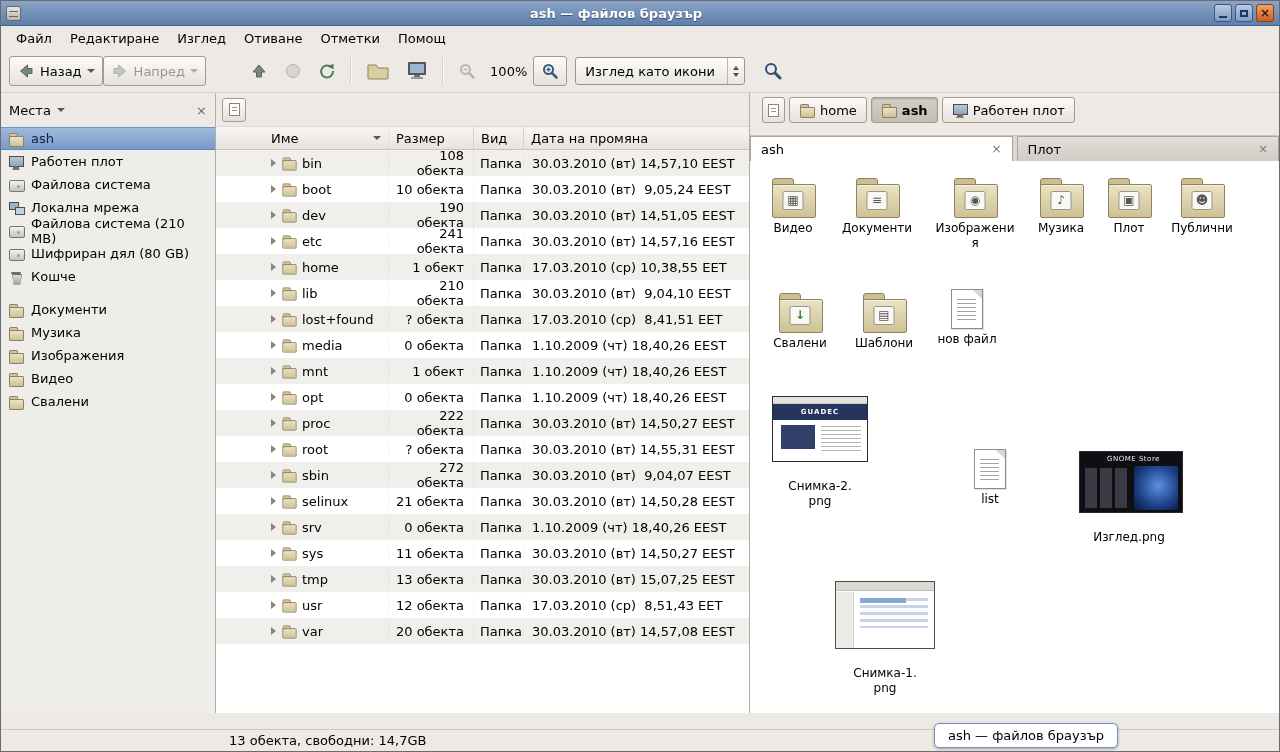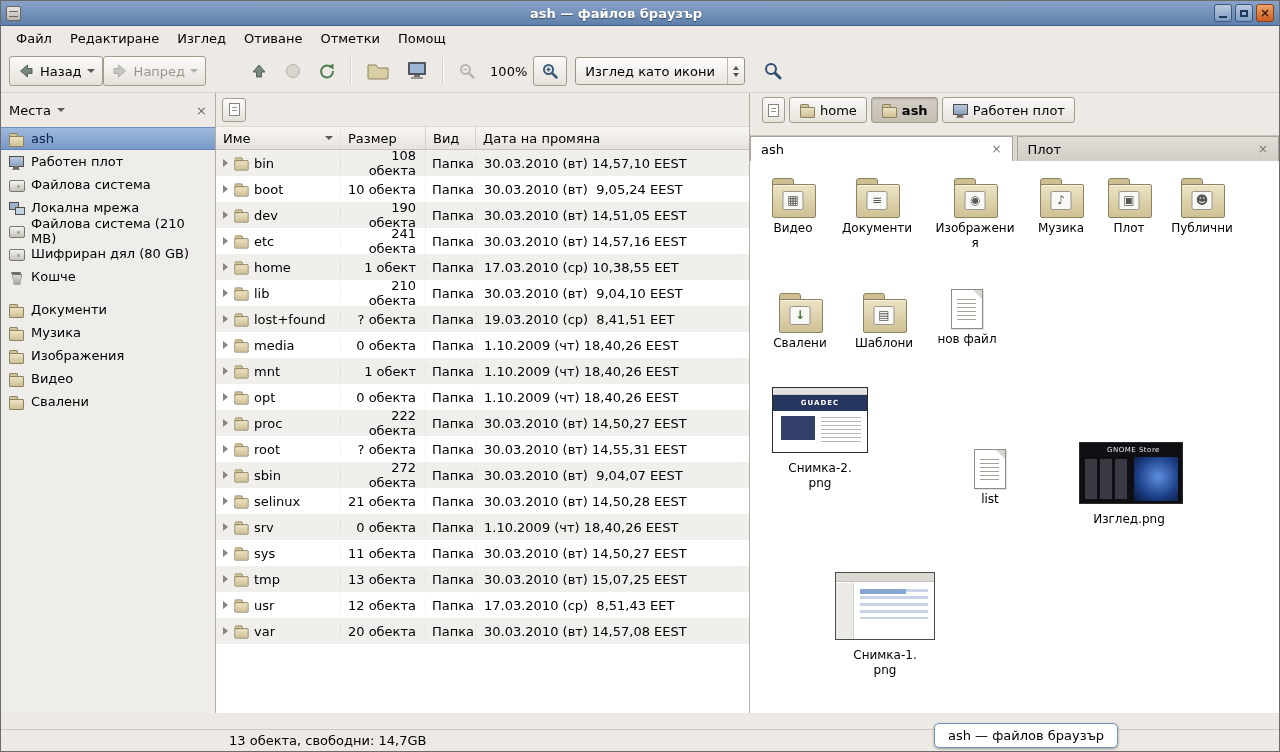--- a/index.html
+++ b/index.html
@@ -71,21 +71,21 @@
   .mini-btn { width:24px; height:24px; border:1px solid #a59c8d; border-radius:3px; background:linear-gradient(#fdfcfb,#e5e1da); display:flex; align-items:center; justify-content:center; }
   .mini-page { width:11px; height:13px; background:#fff; border:1px solid #88857e; position:relative; }
   .mini-page::before { content:""; position:absolute; left:2px; right:2px; top:3px; height:6px;
     background:repeating-linear-gradient(to bottom,#9a978f 0 1px,transparent 1px 3px); }
   .tree-header { height:23px; flex:0 0 23px; display:flex; background:linear-gradient(#f8f6f4,#e7e3dd); border-bottom:1px solid #c8c3bb; }
   .th { display:flex; align-items:center; padding:0 7px; border-right:1px solid #d6d1c9; }
   .th .sort { margin-left:auto; }
   .tree-rows { flex:1; overflow:hidden; }
   .trow { height:26px; display:flex; align-items:center; }
   .trow:nth-child(odd) { background:#F1EFEC; }
-  .c-name { width:125px; flex:0 0 125px; display:flex; align-items:center; padding-left:7px; border-right:1px solid rgba(0,0,0,.05); overflow:hidden; }
+  .c-name { width:125px; flex:0 0 125px; display:flex; align-items:center; padding-left:7px; border-right:1px solid rgba(0,0,0,.05); overflow:hidden;margin-left:48px; }
   .c-size { width:85px; flex:0 0 85px; text-align:right; padding-right:9px; border-right:1px solid rgba(0,0,0,.04); }
   .c-type { width:50px; flex:0 0 50px; padding-left:6px; border-right:1px solid rgba(0,0,0,.04); }
   .c-date { flex:1; padding-left:8px; white-space:pre; }
   .expander { width:0; height:0; border-left:5px solid #8a8identifier;} 
   .expander { width:0; height:0; border-left:5px solid #89857d; border-top:4px solid transparent; border-bottom:4px solid transparent; margin-right:5px; flex:0 0 auto; }
   .c-name .ic { transform:scale(.95); margin-right:5px; }
 
   
   .right-pane { width:529px; flex:0 0 529px; display:flex; flex-direction:column; background:#EDEAE6; }
   .crumbbar { height:34px; flex:0 0 34px; display:flex; align-items:center; padding:0 12px; gap:4px; }
@@ -117,21 +117,21 @@
   .emblem.em-desktop::after { content:"▣"; }
   .emblem.em-person::after { content:"☻"; }
   .emblem.em-down::after { content:"↓"; color:#3c7a3c; font-weight:bold; }
   .emblem.em-template::after { content:"▤"; }
   .bfile { width:32px; height:40px; background:#fff; border:1px solid #8f8c85; position:relative; margin:0 auto; box-shadow:1px 1px 0 #e2e0dc; }
   .bfile::before { content:""; position:absolute; right:0; top:0; width:0; height:0; border-style:solid; border-width:0 9px 9px 0; border-color:transparent #d8d6d1 transparent transparent; }
   .bfile .flines { position:absolute; left:5px; right:6px; top:9px; height:23px;
     background:repeating-linear-gradient(to bottom,#a5a29a 0 1px,transparent 1px 4px); }
 
   
-  .thumb { border:1px solid #2c2c2c; background:#fff; margin:8px auto; position:relative; overflow:hidden; }
+  .thumb { border:1px solid #2c2c2c; background:#fff; margin:17px auto; position:relative; overflow:hidden; }
   .t-s2 { width:96px; height:66px; }
   .t-s2 .t-topbar { height:7px; background:#e4e2de; border-bottom:1px solid #cfcdc8; }
   .t-s2 .t-navy { height:16px; background:#25355e; color:#fff; font-size:7px; font-weight:bold; display:flex; align-items:center; justify-content:center; letter-spacing:1px; }
   .t-s2 .t-content { position:relative; height:42px; }
   .t-s2 .t-shot { position:absolute; left:8px; top:5px; width:34px; height:24px; background:#33406a; }
   .t-s2 .t-lines { position:absolute; left:48px; right:6px; top:6px; height:28px;
     background:repeating-linear-gradient(to bottom,#b9b7b2 0 1px,transparent 1px 4px); }
   .t-store { width:104px; height:62px; background:#0e0e13; }
   .t-store .t-head { color:#e8e8ee; font-size:7px; padding:3px 0 0 5px; letter-spacing:.5px; }
   .t-store .t-grid { position:absolute; left:5px; top:16px; width:42px; height:40px;
@@ -426,21 +426,21 @@
     <div class="c-date">30.03.2010 (вт)  9,04,10 EEST</div>
   </div>
           <div class="trow">
     <div class="c-name">
       <span class="expander"></span>
       <span class="ic folder"></span>
       <span class="nm">lost+found</span>
     </div>
     <div class="c-size">? обекта</div>
     <div class="c-type">Папка</div>
-    <div class="c-date">19.03.2010 (ср)  8,41,51 EET</div>
+    <div class="c-date">17.03.2010 (ср)  8,41,51 EET</div>
   </div>
           <div class="trow">
     <div class="c-name">
       <span class="expander"></span>
       <span class="ic folder"></span>
       <span class="nm">media</span>
     </div>
     <div class="c-size">0 обекта</div>
     <div class="c-type">Папка</div>
     <div class="c-date">1.10.2009 (чт) 18,40,26 EEST</div>

